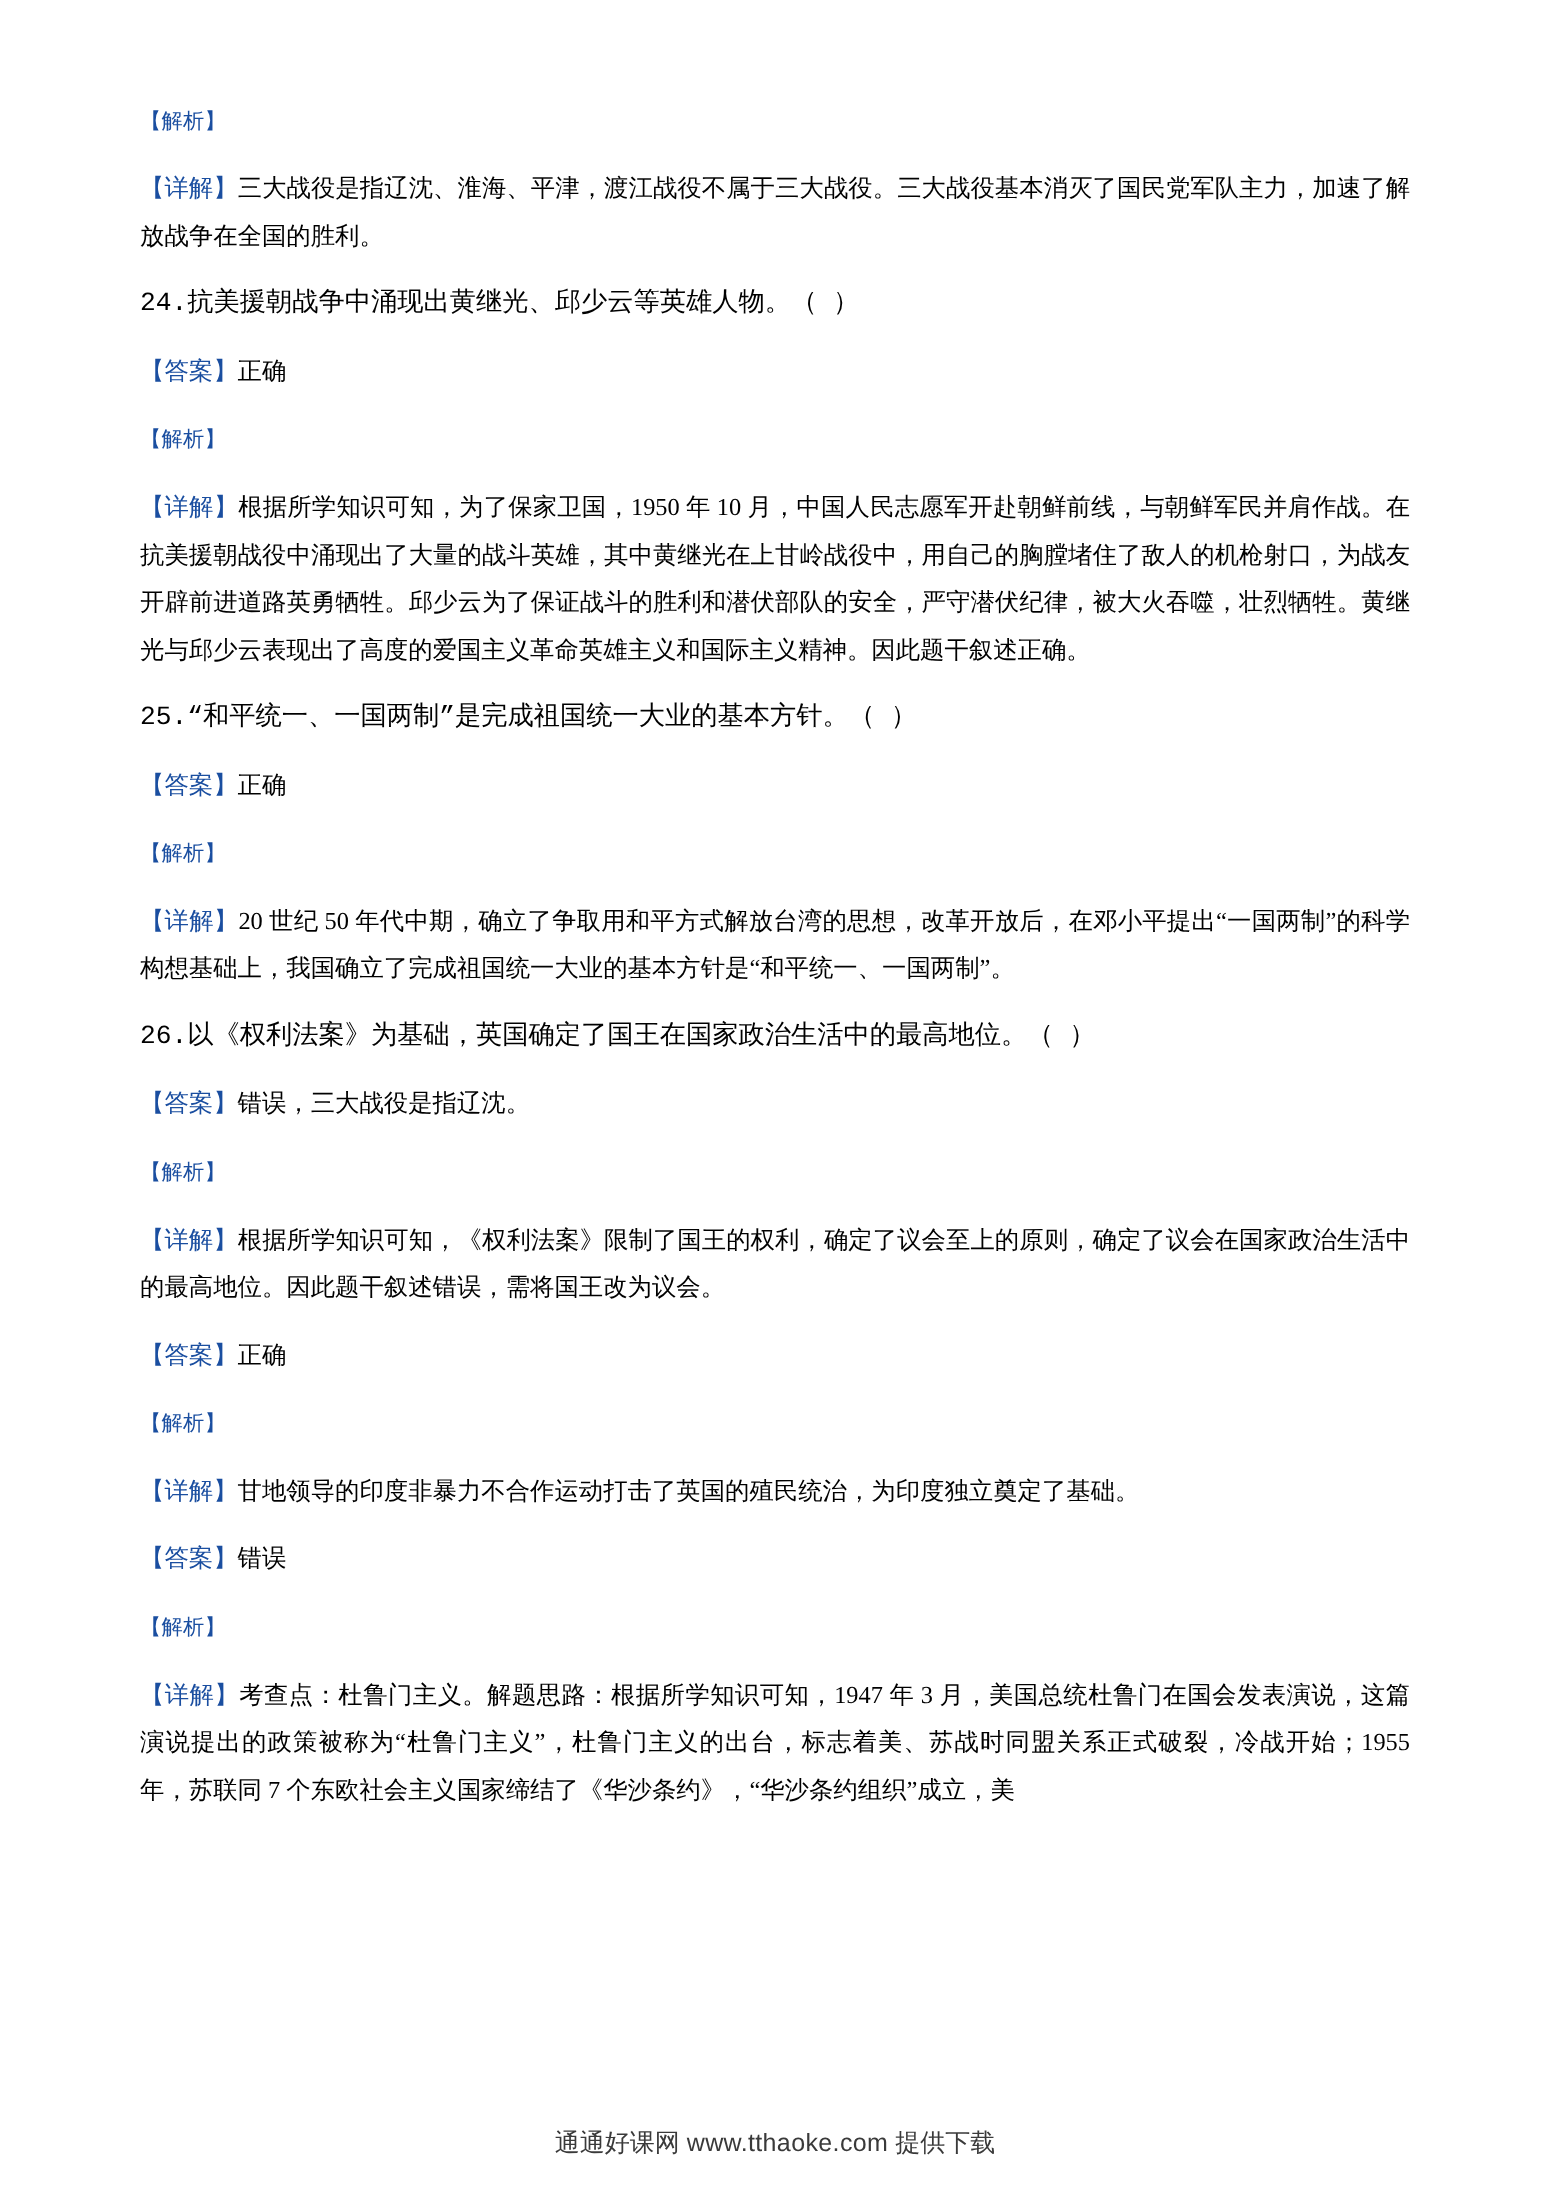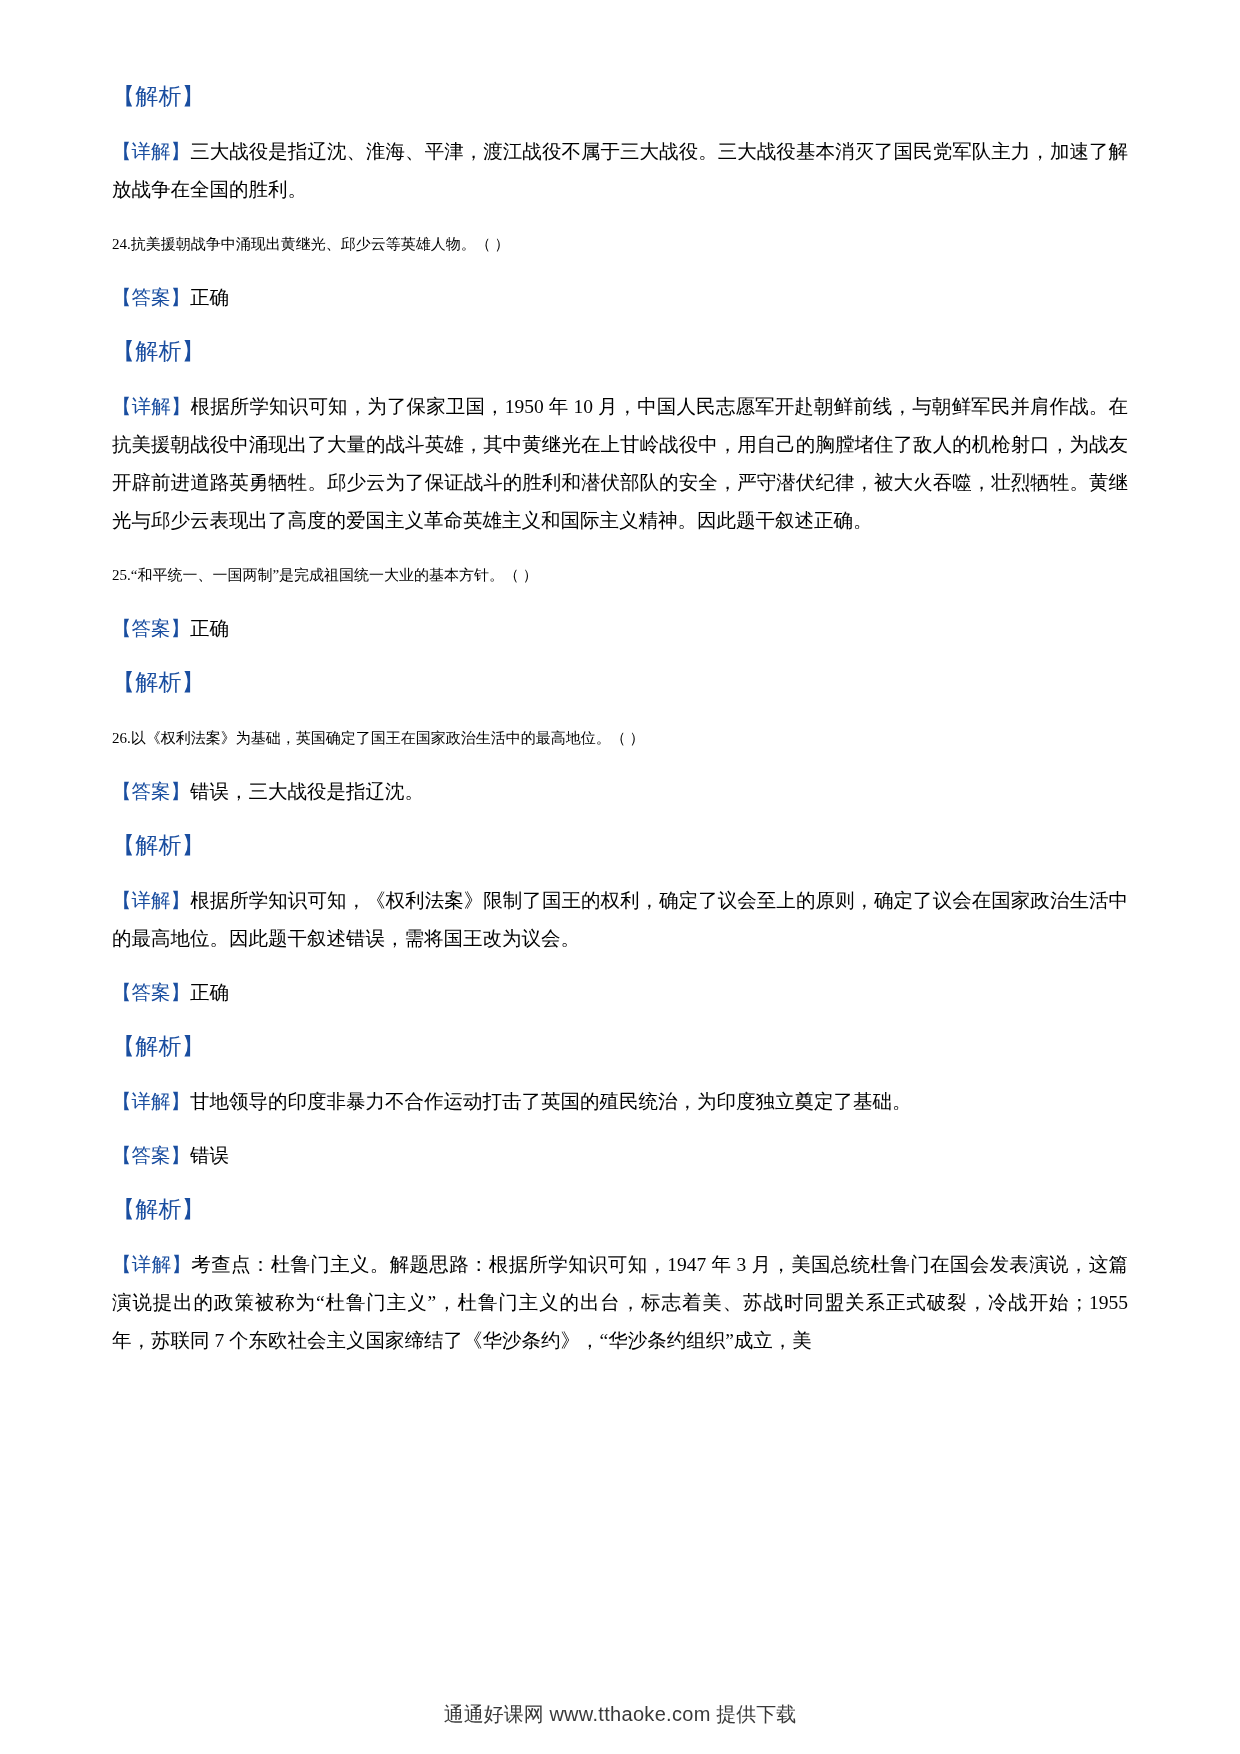--- a/index.html
+++ b/index.html
@@ -18,41 +18,42 @@
     width: 1240px;
     min-height: 1754px;
     box-sizing: border-box;
     padding: 78px 112px 40px 112px;
     position: relative;
   }
   .block {
     margin: 0 0 17px 0;
   }
   .line {
-    font-size: 23px;
+    font-size: 17px;
     line-height: 38px;
     letter-spacing: 0.2px;
     text-align: justify;
     text-justify: inter-ideograph;
   }
   .tag {
     color: #1a4ea0;
   }
   .para {
     font-size: 19.5px;
     line-height: 38px;
     text-align: justify;
     text-justify: inter-ideograph;
     margin: 14px 0 16px 0;
   }
   .q {
-    font-size: 15px;
+    font-size: 21px;
     line-height: 38px;
     margin: 0 0 16px 0;
     text-align: justify;
+    font-family: Liberation Mono, monospace;
   }
   .footer {
     position: absolute;
     bottom: 26px;
     left: 0;
     width: 1240px;
     text-align: center;
     font-size: 20px;
     color: #3a3a3a;
     font-family: "Liberation Sans", sans-serif;
@@ -89,20 +90,23 @@
 
   <div class="q">
     <span>25.</span><span>“和平统一、一国两制”是完成祖国统一大业的基本方针。（   ）</span>
   </div>
   <div class="para">
     <span class="tag">【答案】</span><span>正确</span>
   </div>
   <div class="block">
     <div class="line tag">【解析】</div>
   </div>
+  <div class="para">
+    <span class="tag">【详解】</span><span>20 世纪 50 年代中期，确立了争取用和平方式解放台湾的思想，改革开放后，在邓小平提出“一国两制”的科学构想基础上，我国确立了完成祖国统一大业的基本方针是“和平统一、一国两制”。</span>
+  </div>
 
   <div class="q">
     <span>26.</span><span>以《权利法案》为基础，英国确定了国王在国家政治生活中的最高地位。（   ）</span>
   </div>
   <div class="para">
     <span class="tag">【答案】</span><span>错误，三大战役是指辽沈。</span>
   </div>
   <div class="block">
     <div class="line tag">【解析】</div>
   </div>

